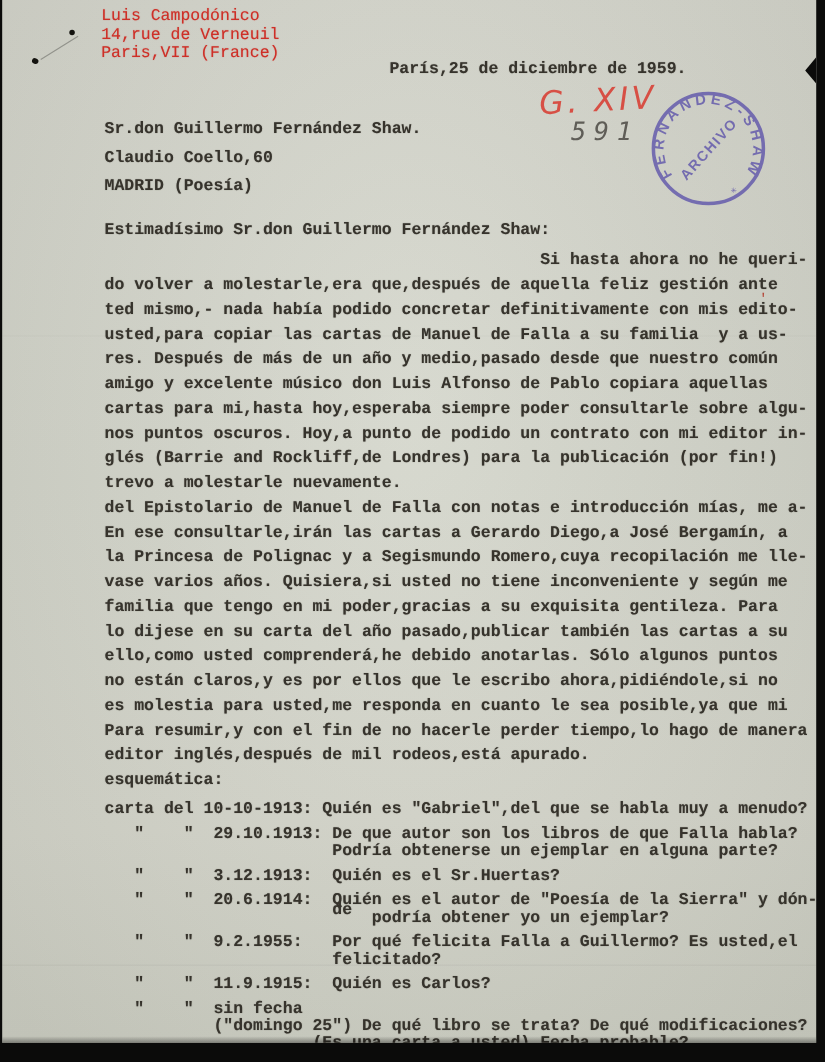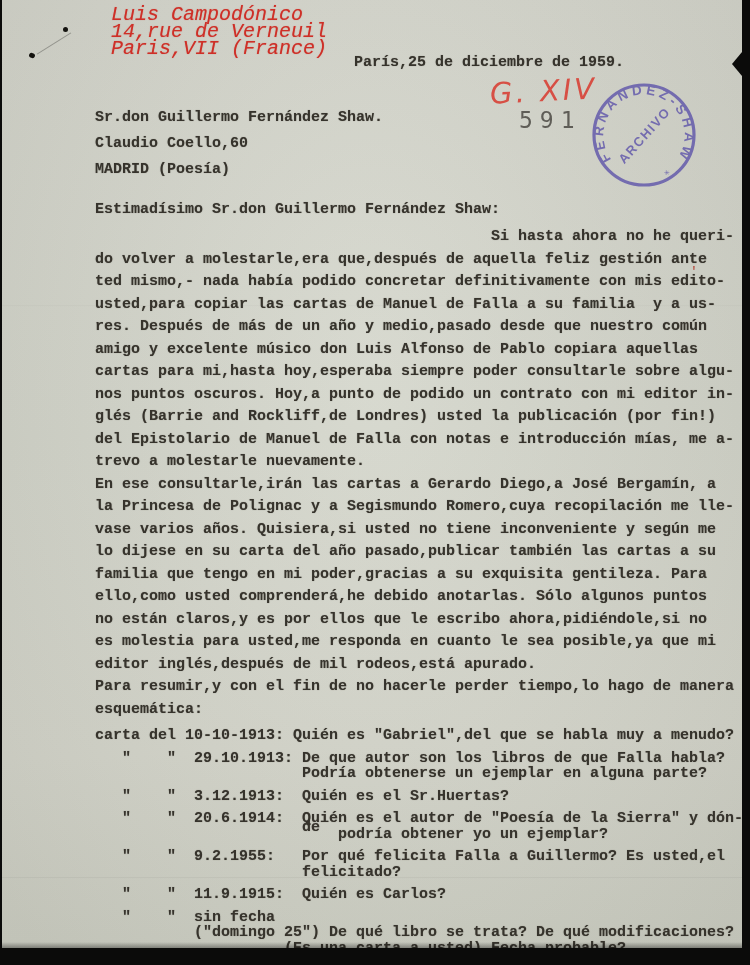--- a/index.html
+++ b/index.html
@@ -27,43 +27,43 @@
   .scratch{position:absolute;left:32px;top:43px;width:40px;height:1px;
     background:rgba(40,40,36,0.35);transform:rotate(-32deg);}
   .hole{position:absolute;background:#14130f;border-radius:50%;}
   .hole.a{left:27px;top:53px;width:6px;height:5px;transform:rotate(20deg);}
   .hole.b{left:61px;top:27px;width:5px;height:5px;}
   .ink-speck{position:absolute;left:688px;top:264px;color:#b5483a;font-size:13px;}
 
   .typed{color:#36332c;text-shadow:0 0 1px rgba(50,46,38,0.45);font-weight:bold;}
   .tline{white-space:pre;}
 
-  .letterhead{position:absolute;left:109px;top:6px;font-size:20px;line-height:17px;
-    color:#ce2f27;text-shadow:0 0 1px rgba(206,47,39,0.5);font-style:italic;}
+  .letterhead{position:absolute;left:90px;top:6px;font-size:15px;line-height:17px;
+    color:#ce2f27;text-shadow:0 0 1px rgba(206,47,39,0.5);}
   .dateline{position:absolute;left:352px;top:54px;font-size:15px;white-space:pre;}
   .recipient{position:absolute;left:93px;top:105px;font-size:15px;line-height:26px;}
   .salutation{position:absolute;left:93px;top:201px;font-size:15px;white-space:pre;text-align:right;}
 
   .flow{position:absolute;left:93px;top:226px;font-size:15px;}
   .body-lines .tline{line-height:22.5px;}
   .q-block{margin-top:5px;}
   .q-entry{margin-top:7px;}
   .q-entry .tline{line-height:15.5px;}
   .raise{position:relative;top:-7px;}
 
   .classmark{
     position:absolute;left:488px;top:74px;
     font-family:"DejaVu Sans", sans-serif;font-style:italic;
     font-size:29px;letter-spacing:3px;color:#d8453a;
     transform:rotate(-3deg);opacity:0.92;
   }
   .archnumber{
     position:absolute;left:517px;top:107px;
     font-family:"DejaVu Sans Mono", monospace;
-    font-size:23px;letter-spacing:7px;color:#504e48;opacity:0.88;
+    font-size:23px;letter-spacing:7px;color:#504e48;opacity:0.88;font-style:italic;
   }
   .stamp{position:absolute;left:586px;top:79px;}
 </style>
 </head>
 <body>
 
 <div class="paper">
 
   <div class="hole a"></div>
   <div class="hole b"></div>
@@ -111,33 +111,33 @@
   <div class="flow typed">
     <div class="body-lines">
         <div class="tline">                                            Si hasta ahora no he queri-</div>
         <div class="tline">do volver a molestarle,era que,después de aquella feliz gestión ante</div>
         <div class="tline">ted mismo,- nada había podido concretar definitivamente con mis edito-</div>
         <div class="tline">usted,para copiar las cartas de Manuel de Falla a su familia  y a us-</div>
         <div class="tline">res. Después de más de un año y medio,pasado desde que nuestro común</div>
         <div class="tline">amigo y excelente músico don Luis Alfonso de Pablo copiara aquellas</div>
         <div class="tline">cartas para mi,hasta hoy,esperaba siempre poder consultarle sobre algu-</div>
         <div class="tline">nos puntos oscuros. Hoy,a punto de podido un contrato con mi editor in-</div>
-        <div class="tline">glés (Barrie and Rockliff,de Londres) usted la publicación (por fin!)</div>
+        <div class="tline">glés (Barrie and Rockliff,de Londres) para la publicación (por fin!)</div>
+        <div class="tline">trevo a molestarle nuevamente.</div>
         <div class="tline">del Epistolario de Manuel de Falla con notas e introducción mías, me a-</div>
-        <div class="tline">trevo a molestarle nuevamente.</div>
         <div class="tline">En ese consultarle,irán las cartas a Gerardo Diego,a José Bergamín, a</div>
         <div class="tline">la Princesa de Polignac y a Segismundo Romero,cuya recopilación me lle-</div>
         <div class="tline">vase varios años. Quisiera,si usted no tiene inconveniente y según me</div>
+        <div class="tline">familia que tengo en mi poder,gracias a su exquisita gentileza. Para</div>
         <div class="tline">lo dijese en su carta del año pasado,publicar también las cartas a su</div>
-        <div class="tline">familia que tengo en mi poder,gracias a su exquisita gentileza. Para</div>
         <div class="tline">ello,como usted comprenderá,he debido anotarlas. Sólo algunos puntos</div>
         <div class="tline">no están claros,y es por ellos que le escribo ahora,pidiéndole,si no</div>
         <div class="tline">es molestia para usted,me responda en cuanto le sea posible,ya que mi</div>
+        <div class="tline">Para resumir,y con el fin de no hacerle perder tiempo,lo hago de manera</div>
         <div class="tline">editor inglés,después de mil rodeos,está apurado.</div>
-        <div class="tline">Para resumir,y con el fin de no hacerle perder tiempo,lo hago de manera</div>
         <div class="tline">esquemática:</div>
       </div>
     <div class="q-block">
         <div class="q-entry">
           <div class="tline">carta del 10-10-1913: Quién es "Gabriel",del que se habla muy a menudo?</div>
         </div>
         <div class="q-entry">
           <div class="tline">   "    "  29.10.1913: De que autor son los libros de que Falla habla?</div>
           <div class="tline">                       Podría obtenerse un ejemplar en alguna parte?</div>
         </div>

